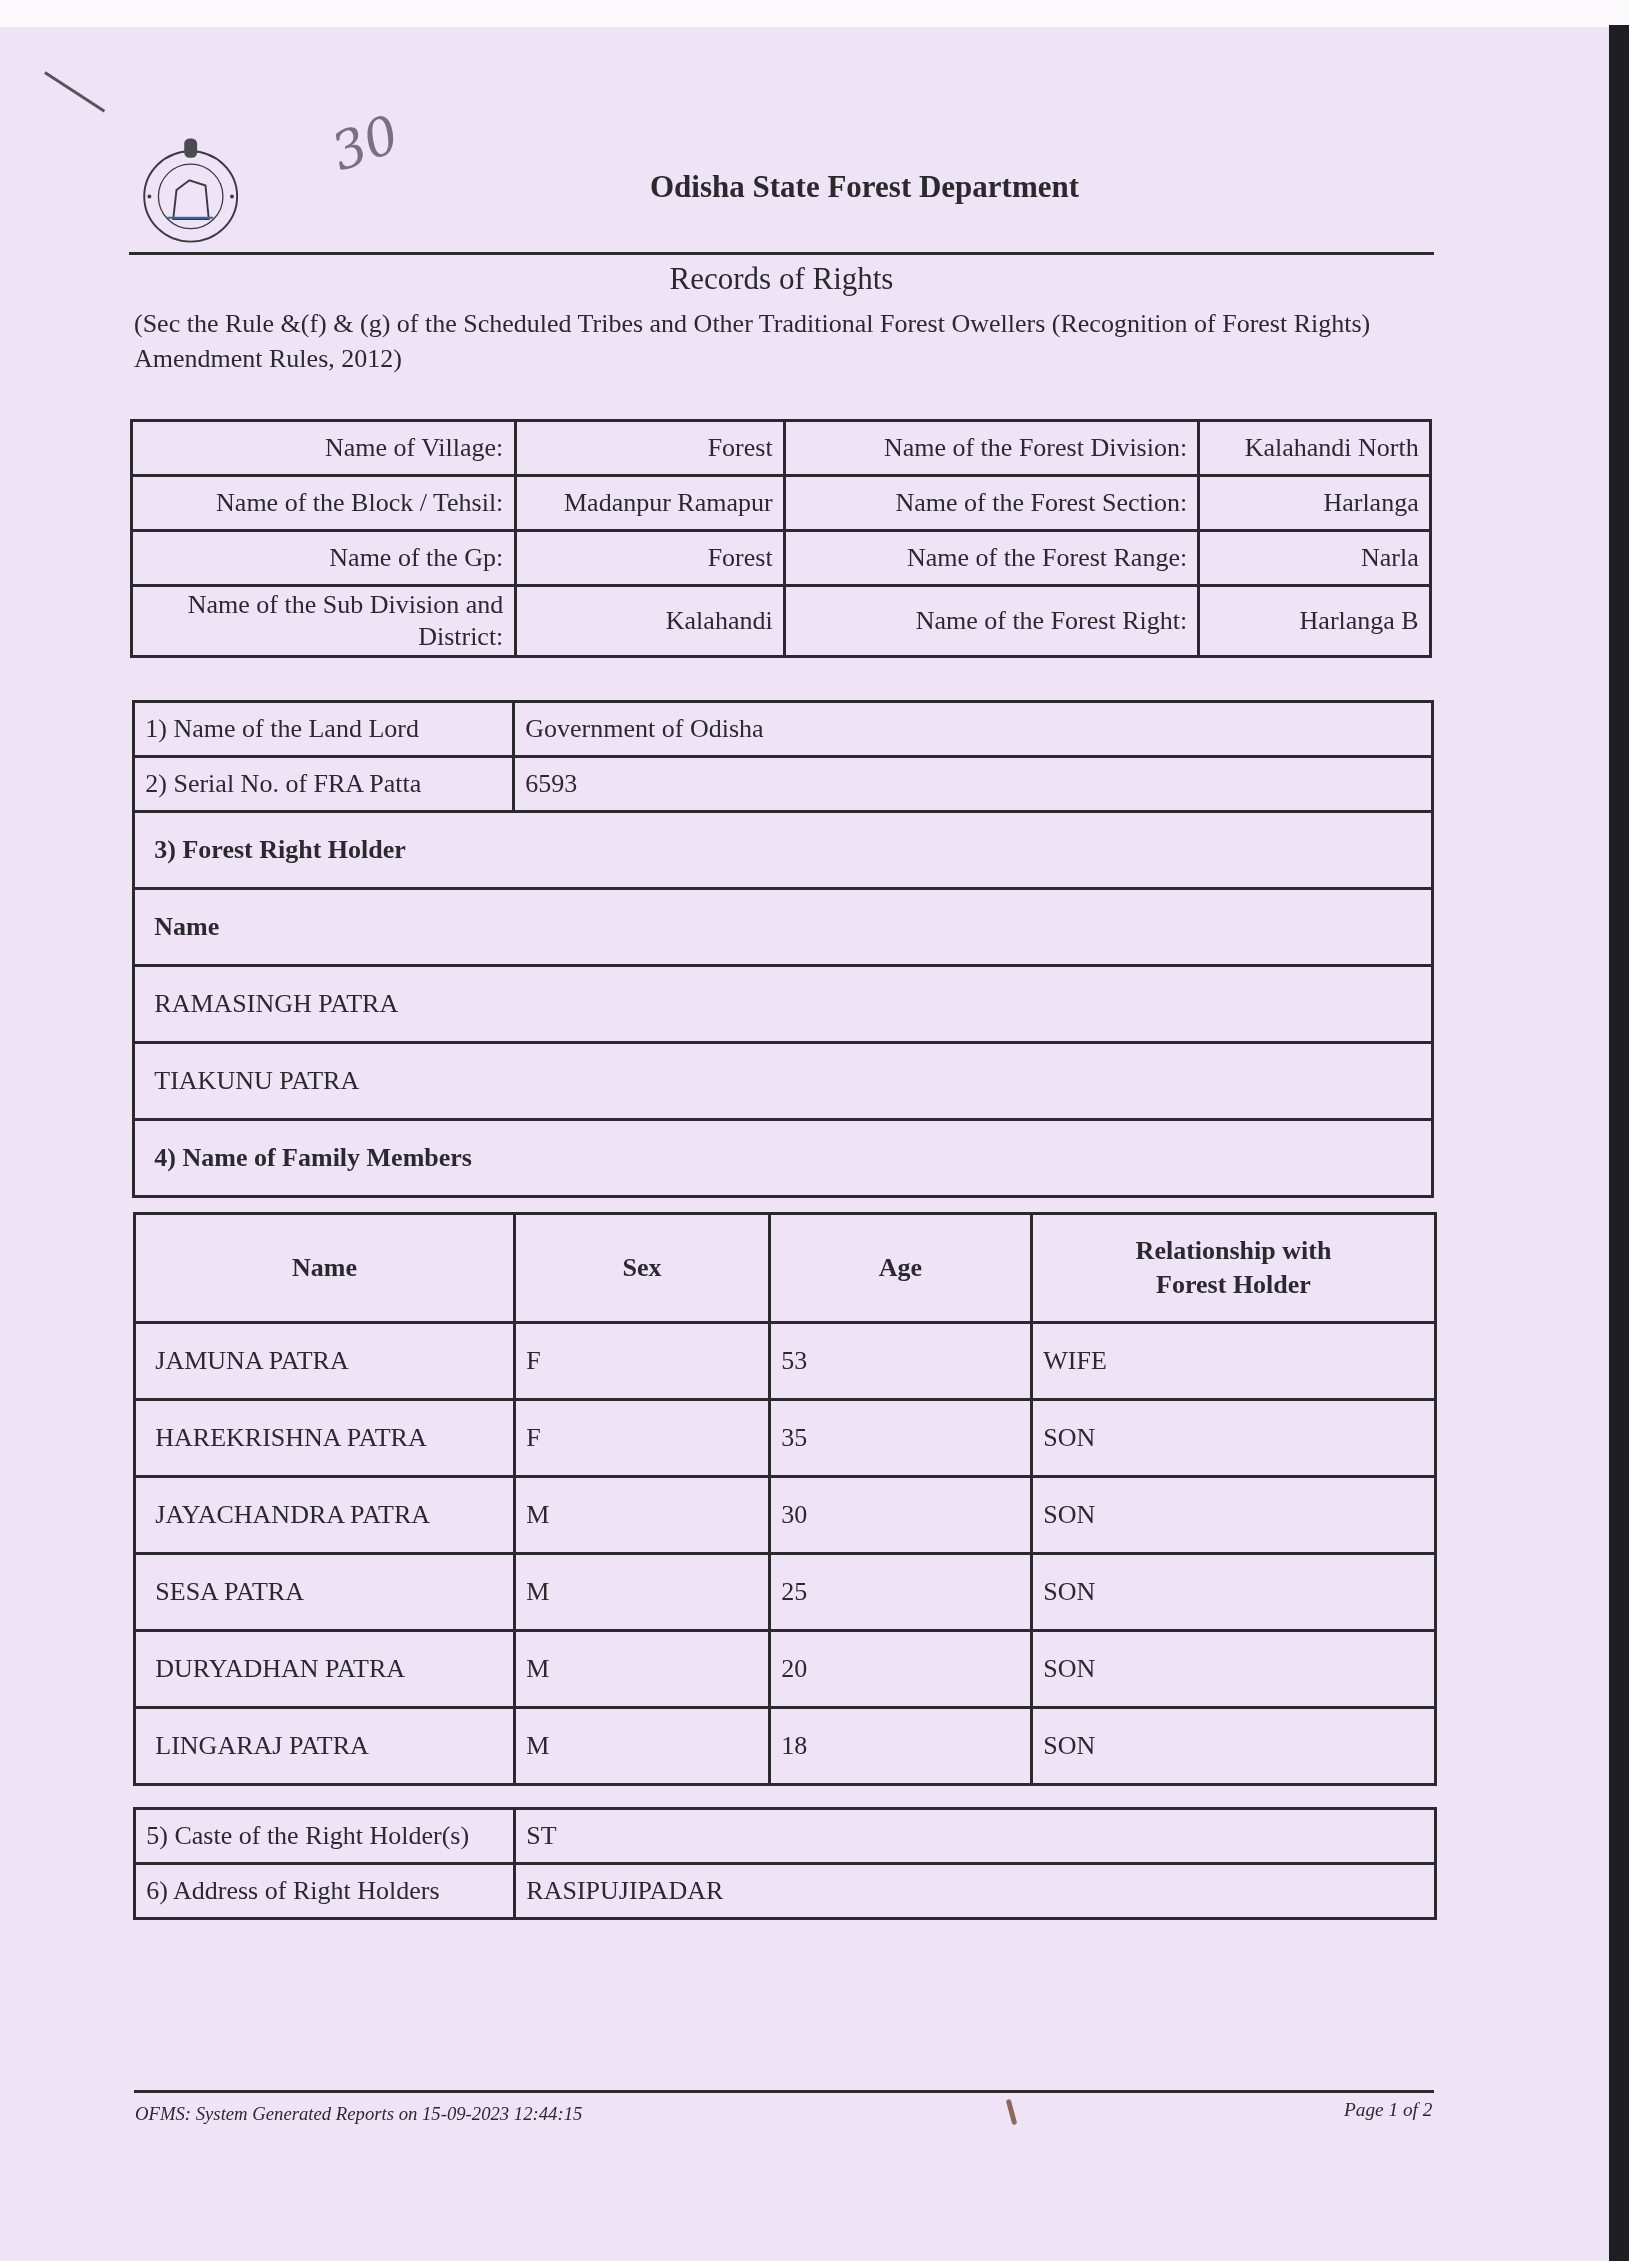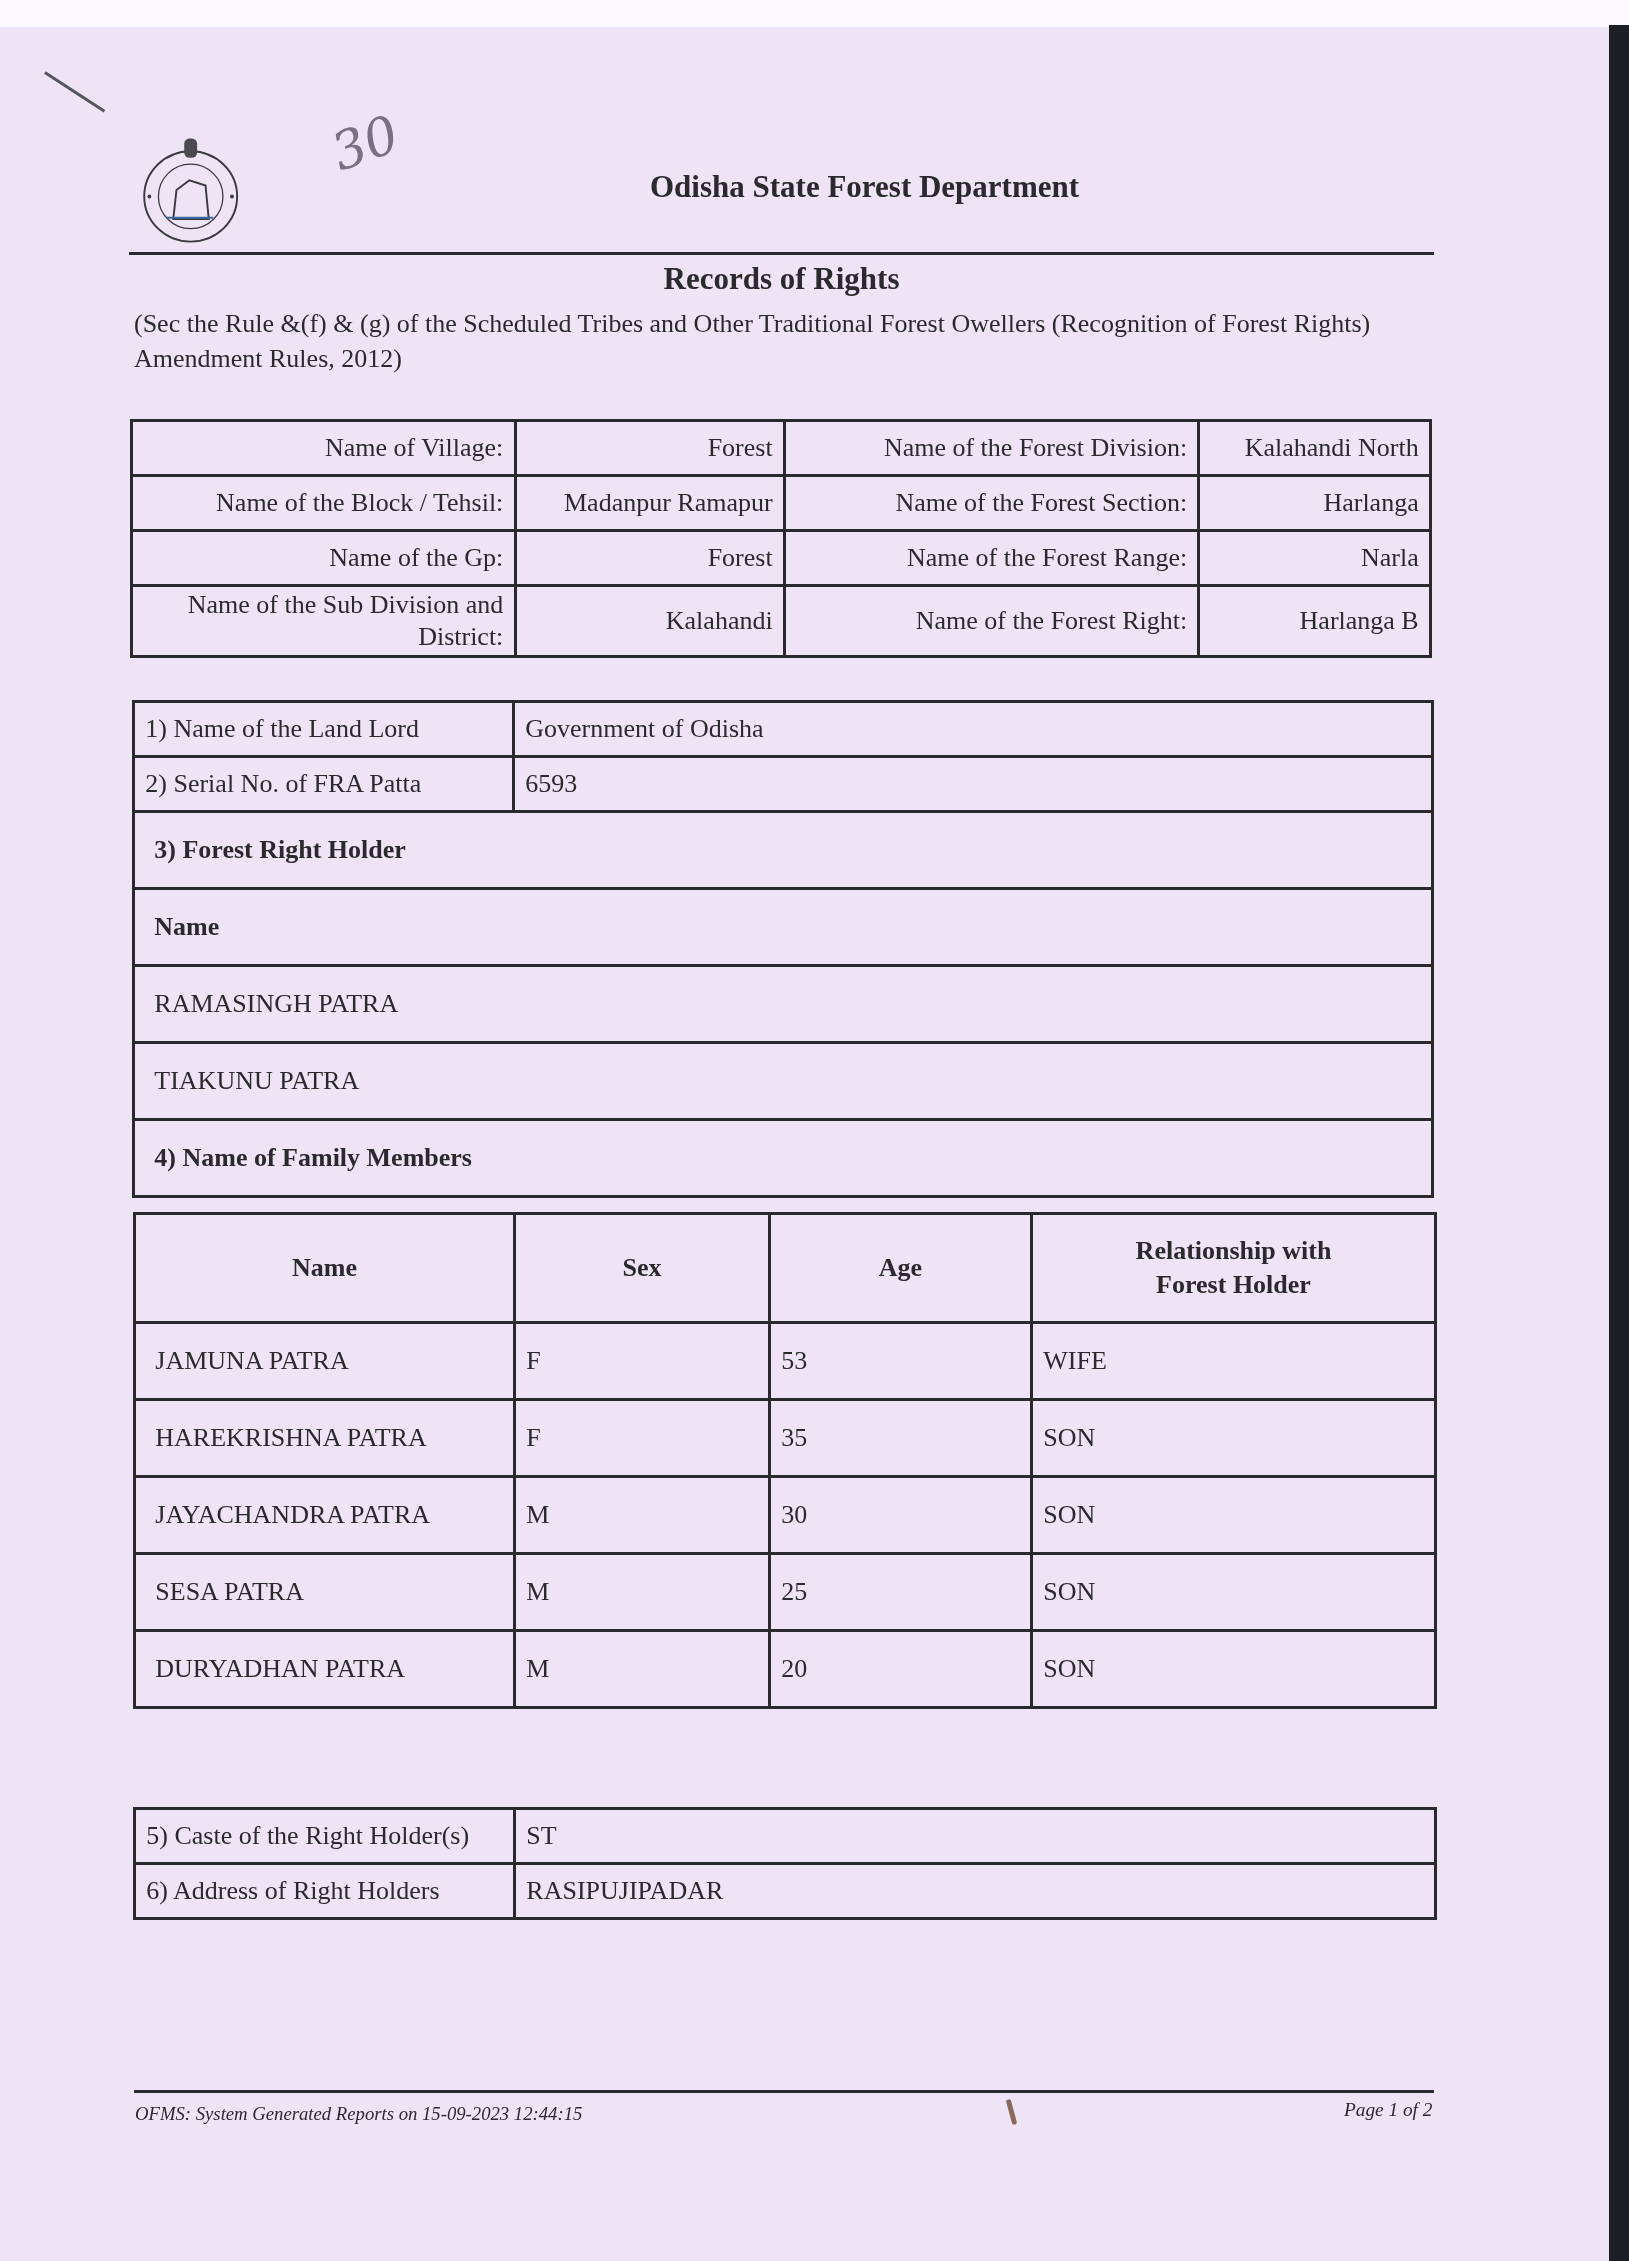--- a/index.html
+++ b/index.html
@@ -28,21 +28,21 @@
   }
   .emblem {
     position:absolute; left:141px; top:135px; width:100px; height:110px;
   }
   .dept-title {
     position:absolute; left:650px; top:169px; font-size:31px; font-weight:bold;
   }
   .rule-top { position:absolute; left:129px; top:252px; width:1305px; height:3.2px; background:#2b2b30; }
   .doc-title {
     position:absolute; left:0; width:1563px; text-align:center; top:261px;
-    font-size:31px; font-weight:bold;
+    font-size:31px; font-weight:normal;
   }
   .subtitle {
     position:absolute; left:134px; top:306px; width:1290px; font-size:26px; line-height:35px;
   }
   table { border-collapse:collapse; position:absolute; font-size:26px; }
   td, th { border:3.2px solid #2a2a2e; padding:0 10.3px; text-align:left; vertical-align:middle; font-weight:normal; }
   .t1 { left:130px; top:419px; width:1302px; }
   .t1 td { height:52px;text-align:right; }
   .t1 tr.tall td { height:68px; line-height:32px; }
   .t2 { left:132px; top:700px; width:1302px; }
@@ -193,20 +193,26 @@
     <td>M</td>
     <td>25</td>
     <td>SON</td>
   </tr>
   <tr>
     <td style="padding-left:19.3px">DURYADHAN PATRA</td>
     <td>M</td>
     <td>20</td>
     <td>SON</td>
   </tr>
+  <tr>
+    <td style="padding-left:19.3px">LINGARAJ PATRA</td>
+    <td>M</td>
+    <td>18</td>
+    <td>SON</td>
+  </tr>
 </tbody>
   </table>
 
 <table class="t4">
   <colgroup>
       <col style="width:380px">
       <col>
     </colgroup>
   <tbody>
       <tr>

